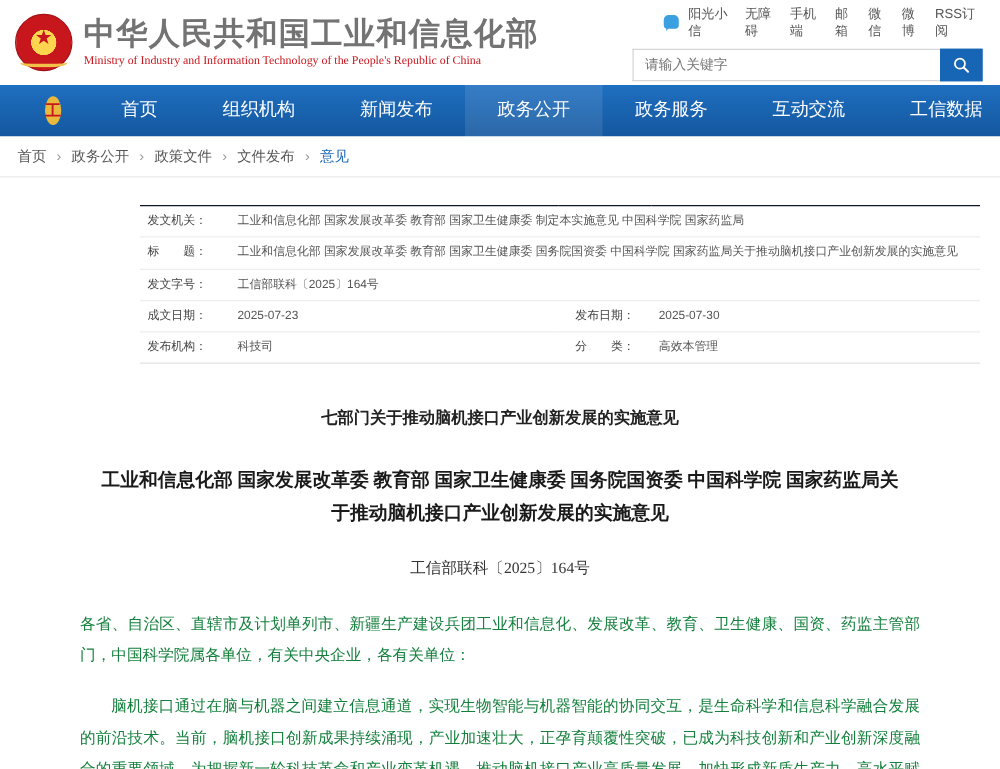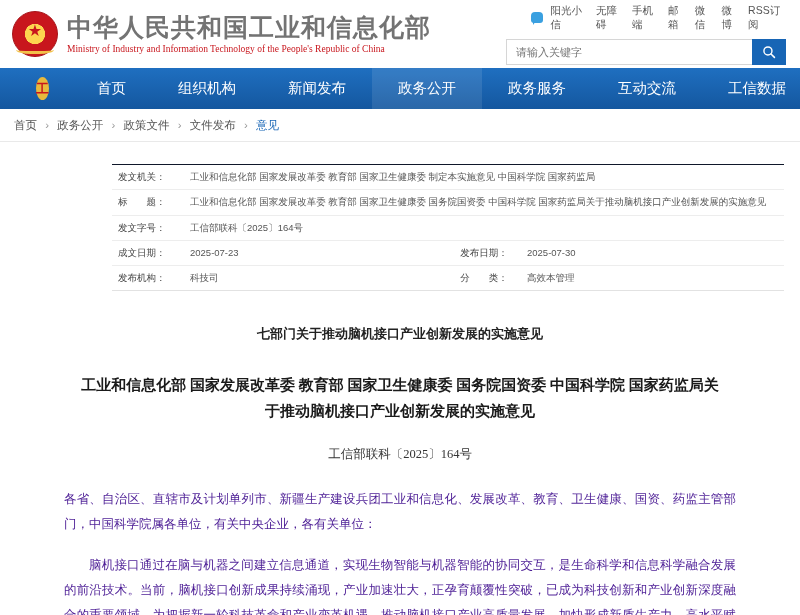--- a/index.html
+++ b/index.html
@@ -205,21 +205,21 @@
   .doc-num {
     text-align: center;
     font-size: 12.5px;
     color: #333;
     margin-bottom: 24px;
     font-family: "Liberation Serif", serif;
   }
   .para {
     font-size: 12.5px;
     line-height: 2.0;
-    color: #4c1d95;
+    color: #15803d;
     text-align: justify;
     margin: 0 0 16px 0;
     font-family: Liberation Sans, sans-serif;
   }
   .para.indent { text-indent: 25px; }
 </style>
 </head>
 <body>
 
 <div class="page">

